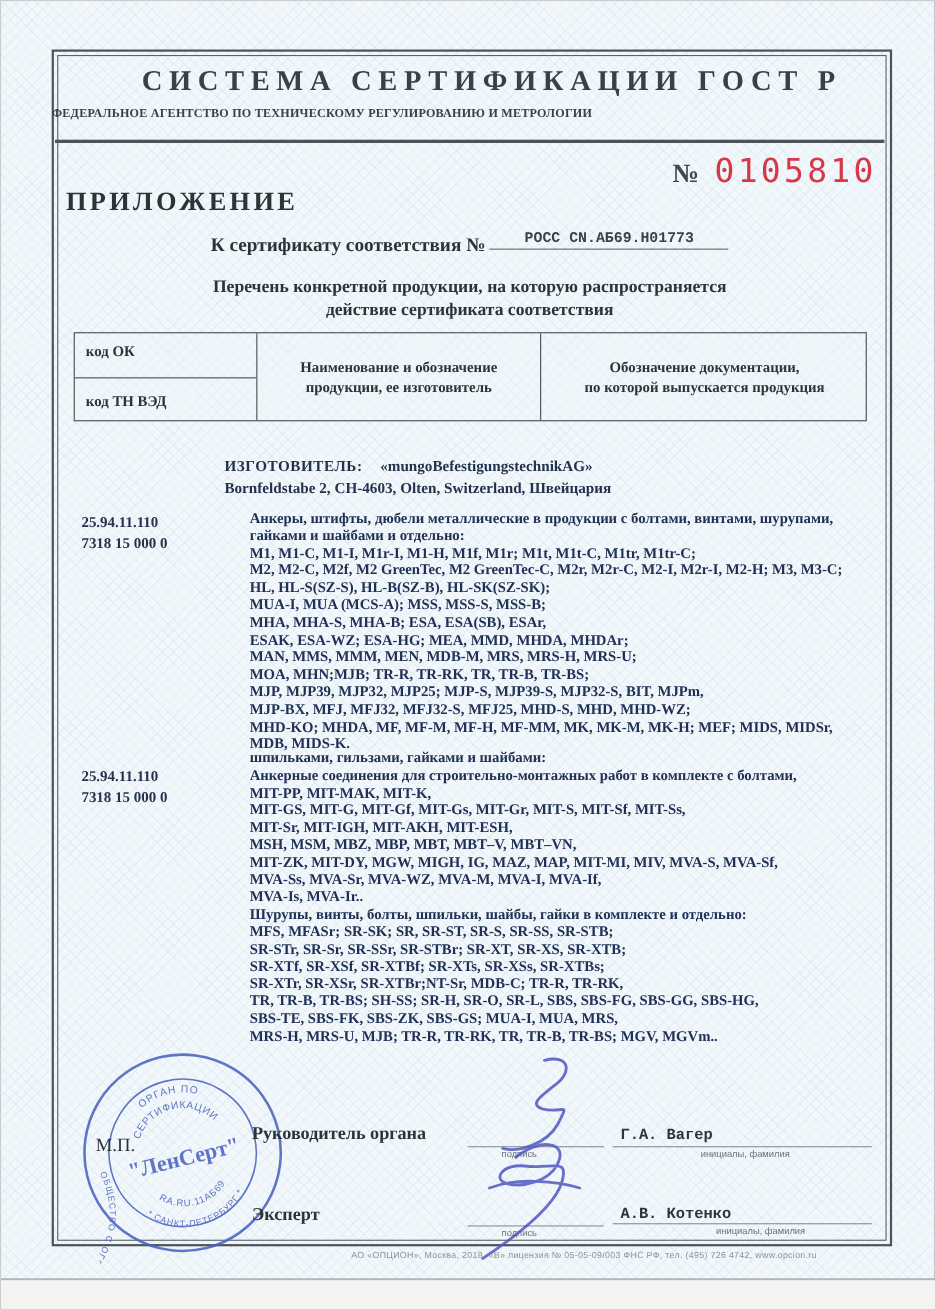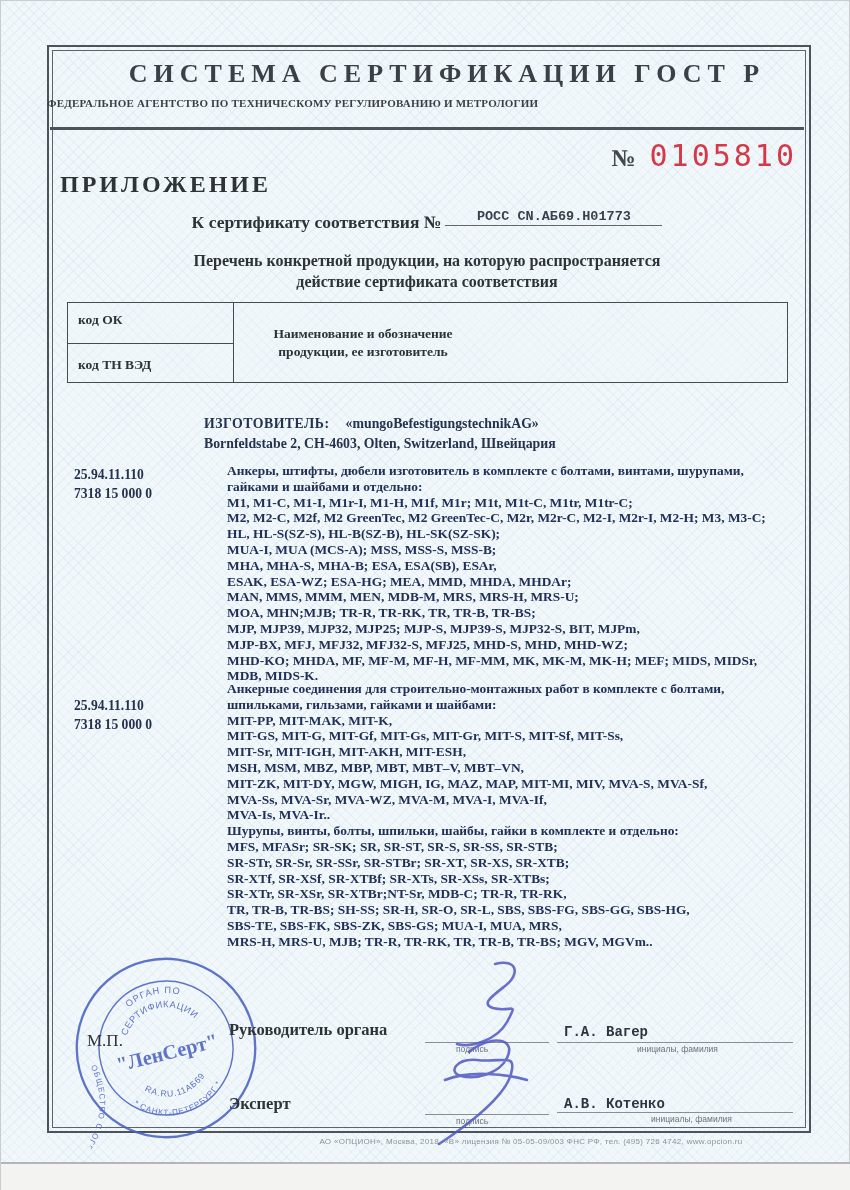--- a/index.html
+++ b/index.html
@@ -103,55 +103,57 @@
 действие сертификата соответствия</div>
 
   <div class="abs tbl">
     <div class="cell">
       <div class="c1-top">код ОК</div>
       <div class="c1-divider"></div>
       <div class="c1-bot">код ТН ВЭД</div>
     </div>
     <div class="cell center">Наименование и обозначение
 продукции, ее изготовитель</div>
+    <div class="cell center">Обозначение документации,
+по которой выпускается продукция</div>
   </div>
 
   <div class="abs manufacturer">
     <div><span class="mlabel">ИЗГОТОВИТЕЛЬ:</span><span class="mname">«mungoBefestigungstechnikAG»</span></div>
     <div>Bornfeldstabe 2, CH-4603, Olten, Switzerland, Швейцария</div>
   </div>
 
   <div class="abs codes codes1">
     <div>25.94.11.110</div>
     <div>7318 15 000 0</div>
   </div>
   <div class="abs plist plist1">
-      <div>Анкеры,  штифты,  дюбели изготовитель в комплекте с болтами, винтами, шурупами,</div>
+      <div>Анкеры,  штифты,  дюбели металлические в продукции с болтами, винтами, шурупами,</div>
       <div>гайками и шайбами и отдельно:</div>
       <div>M1, M1-C, M1-I, M1r-I, M1-H, M1f, M1r; M1t, M1t-C, M1tr, M1tr-C;</div>
       <div>M2, M2-C, M2f, M2 GreenTec, M2 GreenTec-C, M2r, M2r-C, M2-I, M2r-I, M2-H; M3, M3-C;</div>
       <div>HL, HL-S(SZ-S), HL-B(SZ-B), HL-SK(SZ-SK);</div>
       <div>MUA-I, MUA (MCS-A); MSS, MSS-S, MSS-B;</div>
       <div>MHA, MHA-S, MHA-B;  ESA, ESA(SB), ESAr,</div>
       <div>ESAK, ESA-WZ; ESA-HG; MEA, MMD, MHDA, MHDAr;</div>
       <div>MAN, MMS, MMM, MEN, MDB-M, MRS, MRS-H, MRS-U;</div>
       <div>MOA, MHN;MJB; TR-R, TR-RK, TR, TR-B, TR-BS;</div>
       <div>MJP, MJP39, MJP32, MJP25;  MJP-S, MJP39-S, MJP32-S, BIT, MJPm,</div>
       <div> MJP-BX, MFJ, MFJ32, MFJ32-S, MFJ25, MHD-S, MHD, MHD-WZ;</div>
       <div>MHD-KO; MHDA,  MF, MF-M, MF-H, MF-MM, MK, MK-M, MK-H; MEF; MIDS, MIDSr,</div>
       <div>MDB, MIDS-K.</div>
     </div>
 
   <div class="abs codes codes2">
     <div>25.94.11.110</div>
     <div>7318 15 000 0</div>
   </div>
   <div class="abs plist plist2">
+      <div>шпильками, гильзами,  гайками и  шайбами:</div>
       <div>Анкерные соединения для строительно-монтажных работ в комплекте с болтами,</div>
-      <div>шпильками, гильзами,  гайками и  шайбами:</div>
       <div>MIT-PP, MIT-MAK, MIT-K,</div>
       <div>MIT-GS, MIT-G, MIT-Gf, MIT-Gs, MIT-Gr, MIT-S, MIT-Sf, MIT-Ss,</div>
       <div>MIT-Sr,  MIT-IGH, MIT-AKH, MIT-ESH,</div>
       <div>MSH, MSM, MBZ, MBP, MBT, MBT–V, MBT–VN,</div>
       <div>MIT-ZK,  MIT-DY,  MGW,  MIGH, IG, MAZ, MAP, MIT-MI, MIV, MVA-S,   MVA-Sf,</div>
       <div>MVA-Ss, MVA-Sr, MVA-WZ, MVA-M, MVA-I, MVA-If,</div>
       <div>MVA-Is, MVA-Ir..</div>
       <div>Шурупы, винты, болты, шпильки, шайбы,  гайки в комплекте и отдельно:</div>
       <div>MFS, MFASr;  SR-SK;  SR, SR-ST, SR-S, SR-SS, SR-STB;</div>
       <div>SR-STr, SR-Sr, SR-SSr, SR-STBr; SR-XT, SR-XS, SR-XTB;</div>

